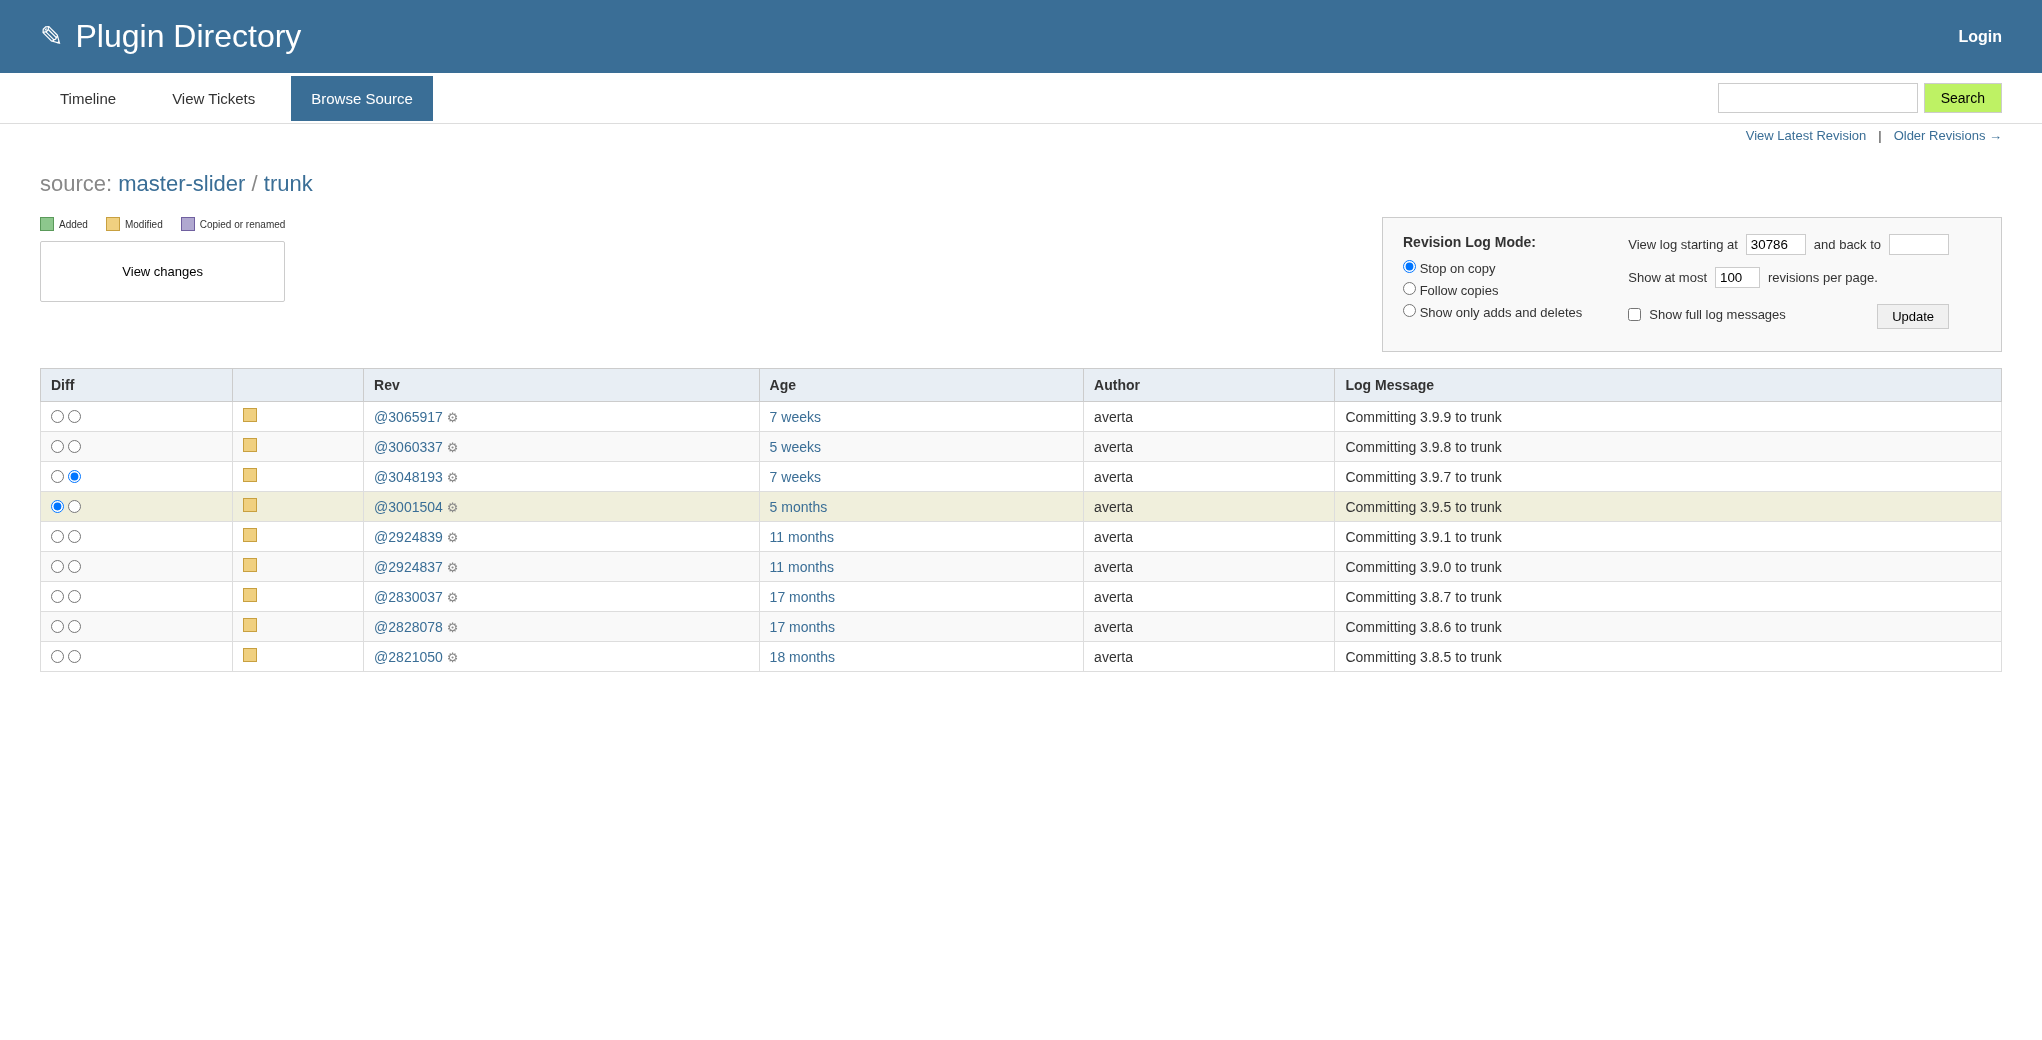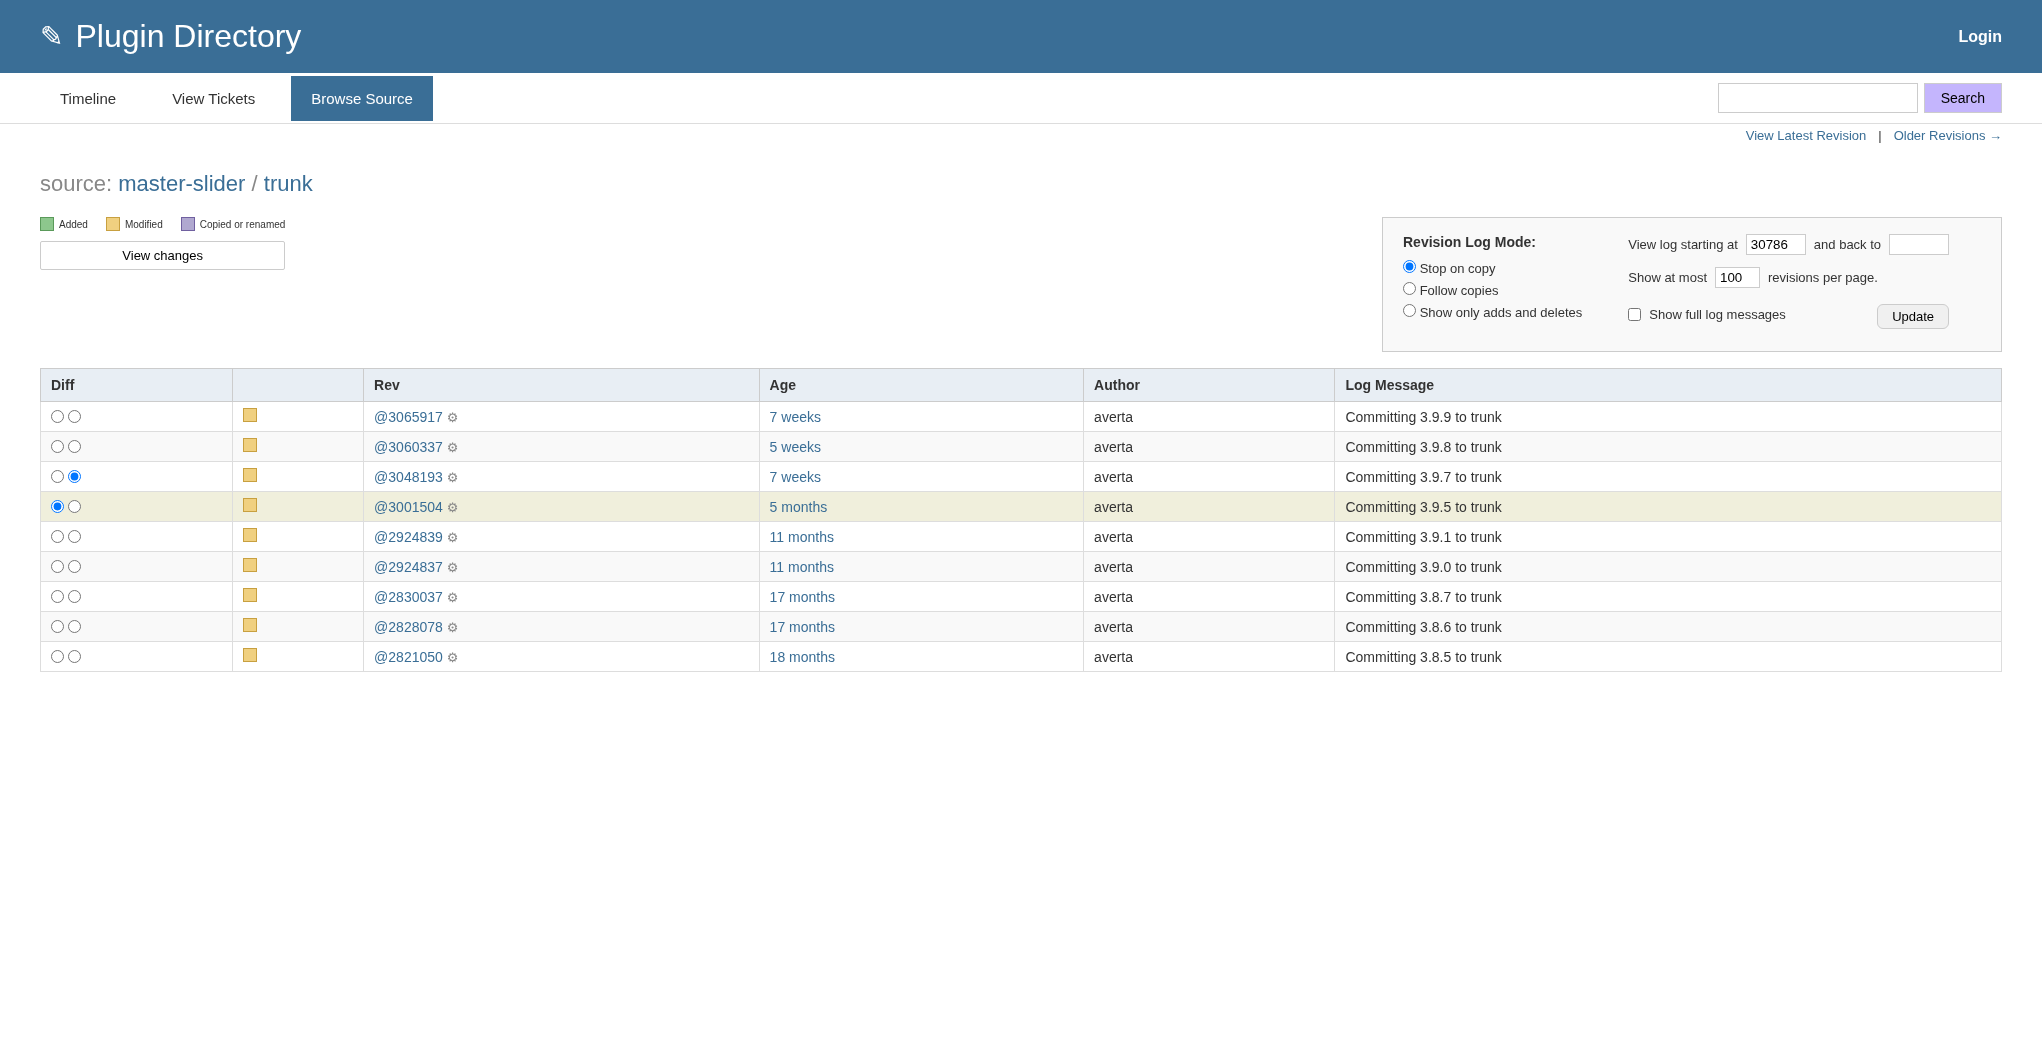--- a/index.html
+++ b/index.html
@@ -65,21 +65,21 @@
       gap: 6px;
       padding: 10px 0;
     }
     .nav-search input {
       border: 1px solid #ccc;
       padding: 6px 10px;
       width: 200px;
       font-size: 14px;
     }
     .nav-search button {
-      background: #c4b5fd;
+      background: #bef264;
       border: 1px solid #ccc;
       padding: 6px 16px;
       font-size: 14px;
       cursor: pointer;
     }
 
     
     .revision-links {
       display: flex;
       justify-content: flex-end;
@@ -134,21 +134,21 @@
     .legend-box {
       width: 14px;
       height: 14px;
       border: 1px solid #999;
     }
     .legend-box.added { background: #8dc78d; border-color: #5a9a5a; }
     .legend-box.modified { background: #f0d080; border-color: #c8a040; }
     .legend-box.copied { background: #b0a8d0; border-color: #7060a0; }
 
     .view-changes-btn {
-      padding: 6px 16px;
+      padding: 22px 16px;
       background: #fff;
       border: 1px solid #ccc;
       font-size: 13px;
       cursor: pointer;
       border-radius: 2px;
     }
 
     
     .revision-log-box {
       border: 1px solid #ccc;
@@ -328,21 +328,21 @@
             <input type="text" value="" style="width: 60px; border: 1px solid rgb(204, 204, 204); padding: 2px 4px;">
           </div>
           <div class="revision-log-row">
             <span>Show at most</span>
             <input type="text" value="100" style="width: 45px; border: 1px solid rgb(204, 204, 204); padding: 2px 4px;">
             <span>revisions per page.</span>
           </div>
           <div class="revision-log-row">
             <input type="checkbox" style="">
             <span>Show full log messages</span>
-            <button class="update-btn" style="margin-left:auto;border-radius:6px;">Update</button>
+            <button class="update-btn" style="margin-left:auto;">Update</button>
           </div>
         </div>
       </div>
     </div>
   </div>
 
   <table class="log-table">
     <thead>
       <tr>
         <th>Diff</th>

